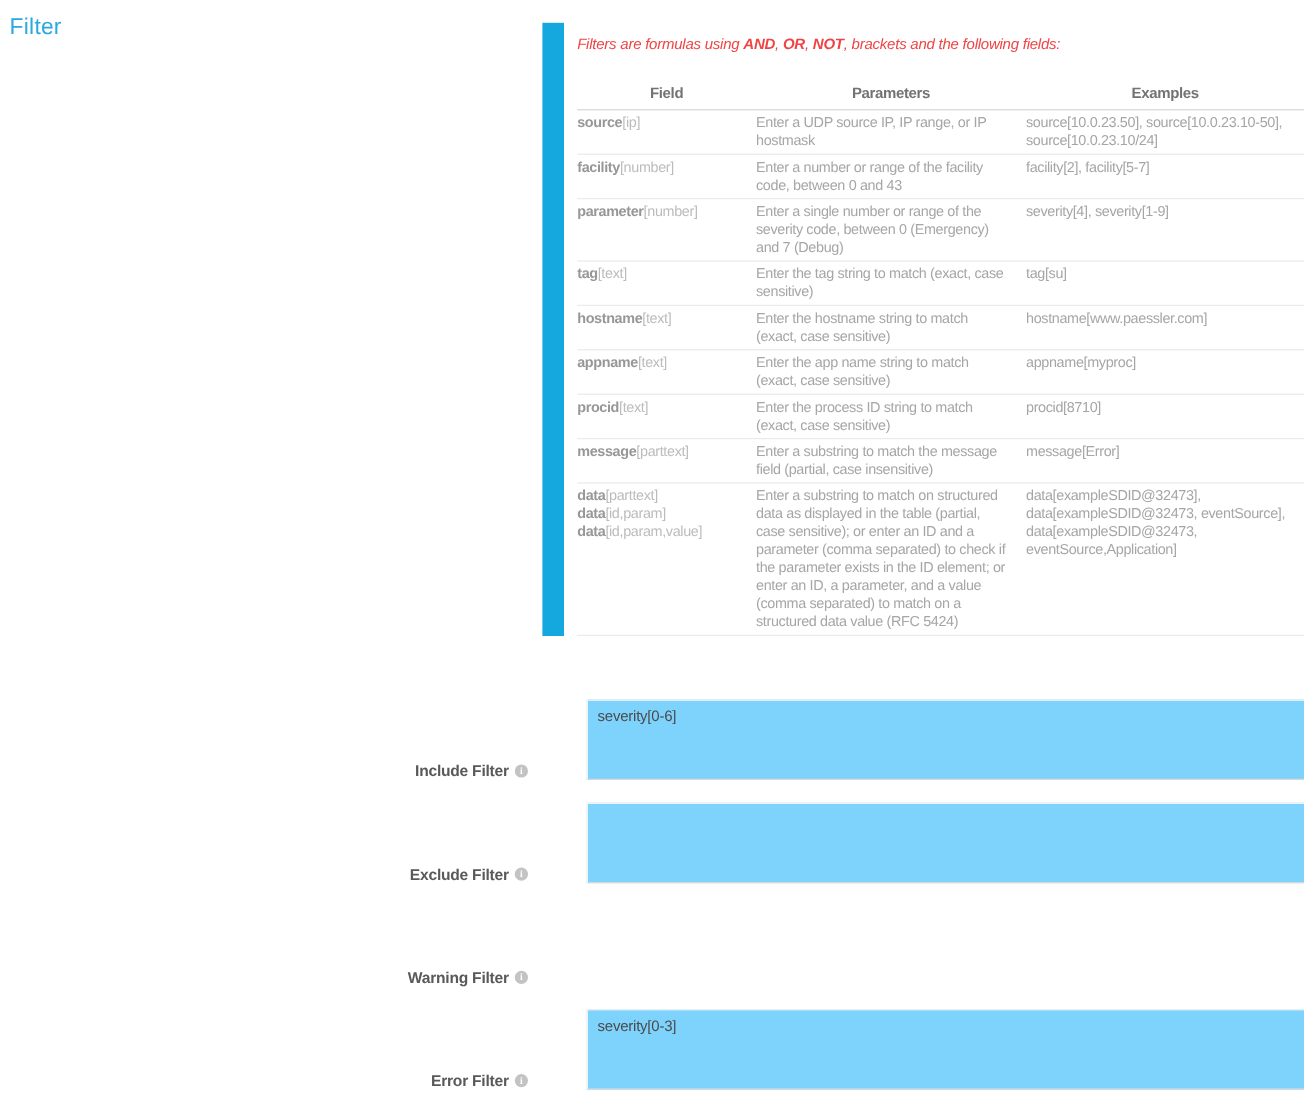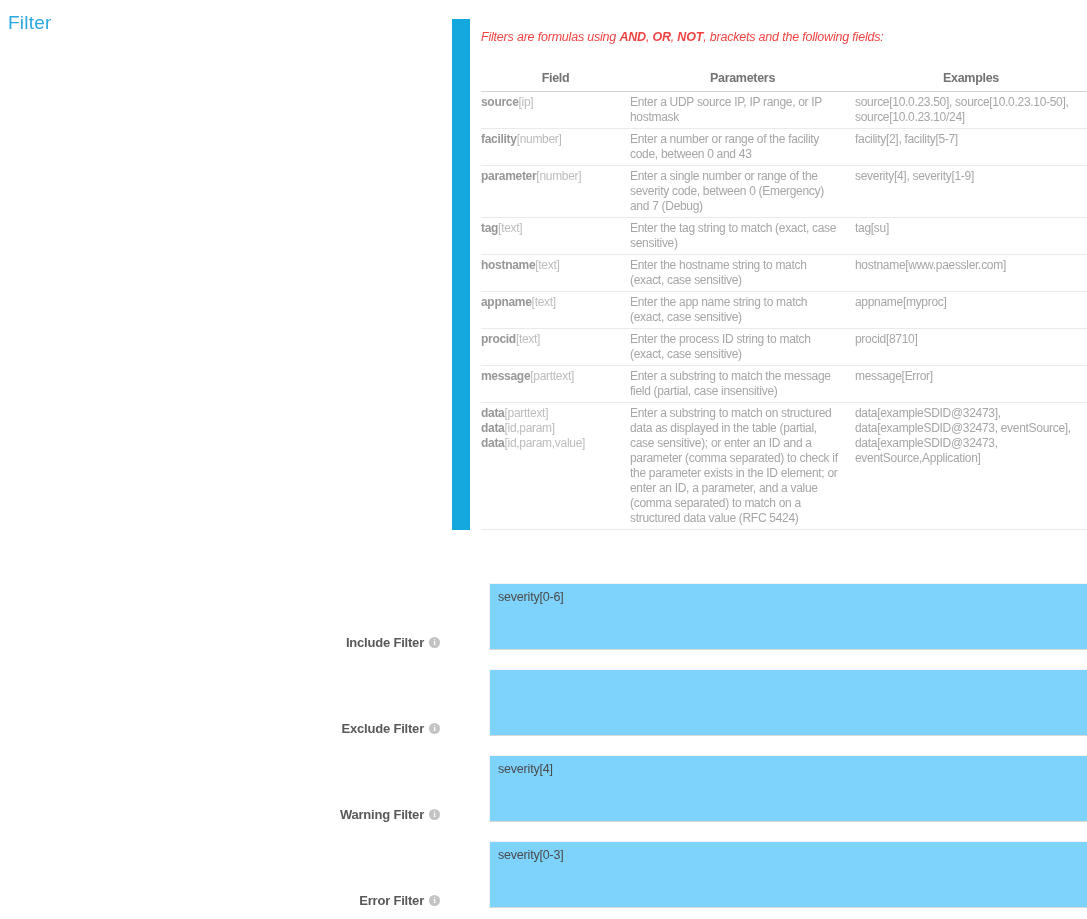--- a/index.html
+++ b/index.html
@@ -174,21 +174,20 @@
         <span class="lbl">Exclude Filter</span>
         <span class="info-icon">i</span>
       </div>
       <textarea class="filter-textarea" spellcheck="false" style=""></textarea>
     </div>
     <div class="filter-row">
       <div class="filter-label">
         <span class="lbl">Warning Filter</span>
         <span class="info-icon">i</span>
       </div>
-      <textarea class="filter-textarea" spellcheck="false" style="">severity[4]</textarea>
     </div>
     <div class="filter-row">
       <div class="filter-label">
         <span class="lbl">Error Filter</span>
         <span class="info-icon">i</span>
       </div>
       <textarea class="filter-textarea" spellcheck="false" style="">severity[0-3]</textarea>
     </div>
   </div>
 

